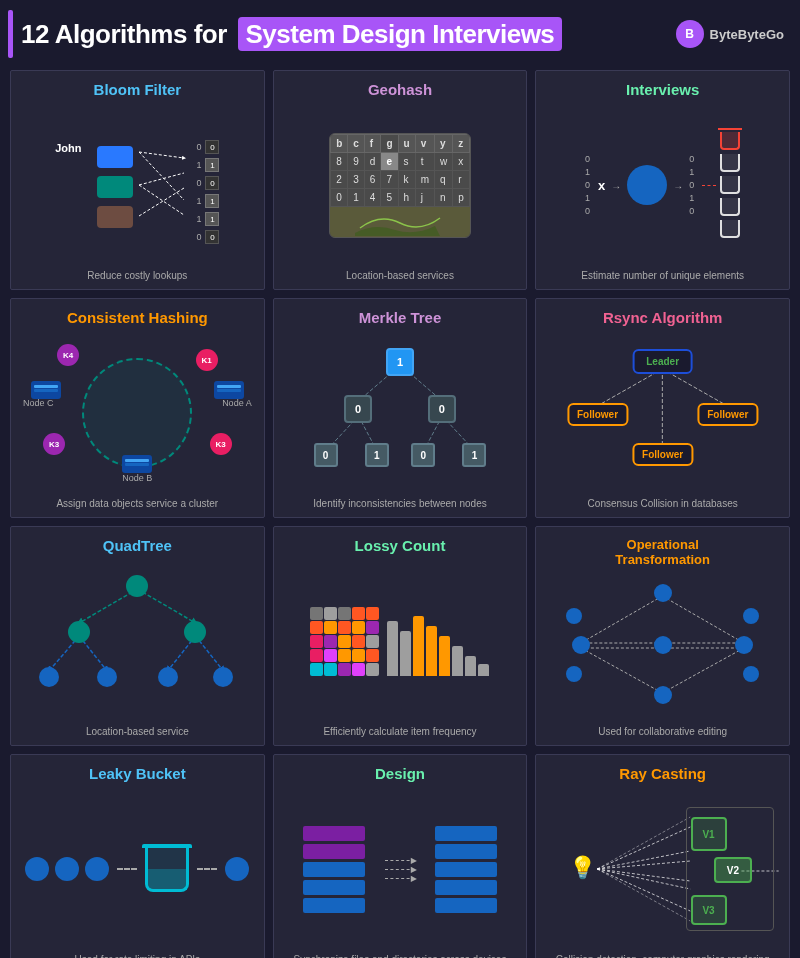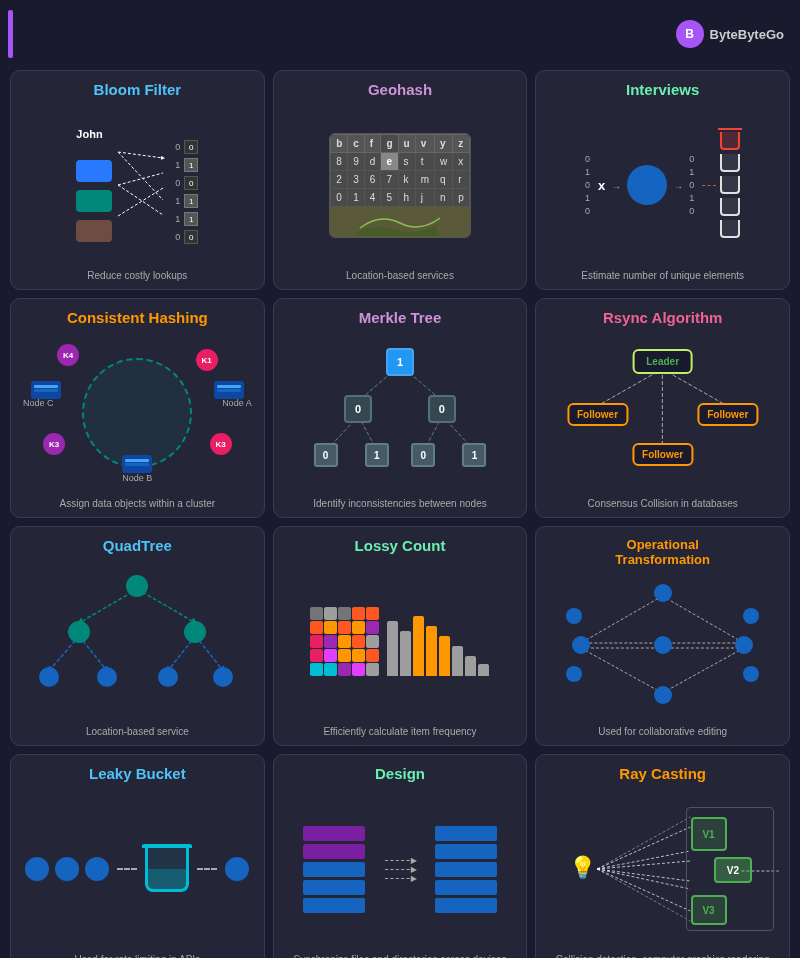--- a/index.html
+++ b/index.html
@@ -66,21 +66,21 @@
 
     .grid {
       display: grid;
       grid-template-columns: repeat(3, 1fr);
       gap: 8px;
       padding: 6px 10px 10px 10px;
     }
     .card {
       background: #252538;
       border: 1px solid #3a3a55;
-      border-radius: 10px;
+      border-radius: 2px;
       padding: 10px 10px 8px 10px;
       display: flex;
       flex-direction: column;
       align-items: center;
       min-height: 220px;
       position: relative;
     }
     .card-title {
       font-size: 15px;
       font-weight: 800;
@@ -113,21 +113,21 @@
     
     .bloom-container {
       display: flex;
       align-items: center;
       gap: 6px;
       width: 100%;
       justify-content: center;
     }
     .bloom-left {
       display: flex;
-      flex-direction: column;
+      flex-direction: row;
       gap: 16px;
       align-items: flex-start;
       text-align: center;
     }
     .bloom-label {
       font-size: 11px;
       color: #fff;
       font-weight: 700;
     }
     .bloom-box {
@@ -195,20 +195,24 @@
       font-size: 9px;
       color: #aaa;
     }
   </style>
 </head>
 <body>
 
 <div class="header">
   <div class="header-left">
     <div class="header-accent-bar"></div>
+    <div class="header-title">
+      <span>12 Algorithms for</span>
+      <span class="highlight">System Design Interviews</span>
+    </div>
   </div>
   <div class="brand">
     <div class="brand-logo">B</div>
     <span>ByteByteGo</span>
   </div>
 </div>
 
 <div class="grid">
 
   <div class="card">
@@ -412,21 +416,21 @@
         <div class="ch-key" style="background:#e91e63;top:6px;right:36px;">K1</div>
         <div class="ch-key" style="background:#e91e63;bottom:28px;right:22px;">K3</div>
         <div class="ch-key" style="background:#9c27b0;top:1px;left:36px;">K4</div>
         <div class="ch-key" style="background:#9c27b0;bottom:28px;left:22px;">K3</div>
 
         <div class="ch-label" style="right:2px;top:55px;">Node A</div>
         <div class="ch-label" style="left:50%;transform:translateX(-50%);bottom:0px;">Node B</div>
         <div class="ch-label" style="left:2px;top:55px;">Node C</div>
       </div>
     </div>
-    <div class="card-desc">Assign data objects within a cluster</div>
+    <div class="card-desc">Assign data objects service a cluster</div>
   </div>
 
   <div class="card">
     <div class="card-title c-purple">Merkle Tree</div>
     <div class="card-content">
       <div style="width:100%;height:140px;position:relative;">
         <svg width="100%" height="140">
 
           <line x1="50%" y1="22" x2="32%" y2="58" stroke="#607d8b" stroke-width="1" stroke-dasharray="4,2"></line>
           <line x1="50%" y1="22" x2="68%" y2="58" stroke="#607d8b" stroke-width="1" stroke-dasharray="4,2"></line>
@@ -458,21 +462,21 @@
       <div style="width:100%;height:145px;position:relative;">
         <svg width="100%" height="145" style="position:absolute;top:0;left:0;">
 
           <line x1="50%" y1="28" x2="22%" y2="65" stroke="#aaa" stroke-width="1" stroke-dasharray="4,2"></line>
 
           <line x1="50%" y1="28" x2="78%" y2="65" stroke="#aaa" stroke-width="1" stroke-dasharray="4,2"></line>
 
           <line x1="50%" y1="28" x2="50%" y2="105" stroke="#aaa" stroke-width="1" stroke-dasharray="4,2"></line>
         </svg>
 
-        <div style="position:absolute;top:8px;left:50%;transform:translateX(-50%);padding:5px 12px;border:2px solid #bef264;border-radius:6px;font-size:10px;font-weight:700;color:#4caf50;white-space:nowrap;background:#1a1a2e;">Leader</div>
+        <div style="position:absolute;top:8px;left:50%;transform:translateX(-50%);padding:5px 12px;border:2px solid #1d4ed8;border-radius:6px;font-size:10px;font-weight:700;color:#4caf50;white-space:nowrap;background:#1a1a2e;">Leader</div>
 
         <div style="position:absolute;top:62px;left:22%;transform:translateX(-50%);padding:4px 8px;border:2px solid #ff9800;border-radius:6px;font-size:10px;font-weight:700;color:#ff9800;white-space:nowrap;background:#1a1a2e;">Follower</div>
 
         <div style="position:absolute;top:62px;left:78%;transform:translateX(-50%);padding:4px 8px;border:2px solid #ff9800;border-radius:6px;font-size:10px;font-weight:700;color:#ff9800;white-space:nowrap;background:#1a1a2e;">Follower</div>
 
         <div style="position:absolute;top:102px;left:50%;transform:translateX(-50%);padding:4px 8px;border:2px solid #ff9800;border-radius:6px;font-size:10px;font-weight:700;color:#ff9800;white-space:nowrap;background:#1a1a2e;">Follower</div>
       </div>
     </div>
     <div class="card-desc">Consensus Collision in databases</div>
   </div>

